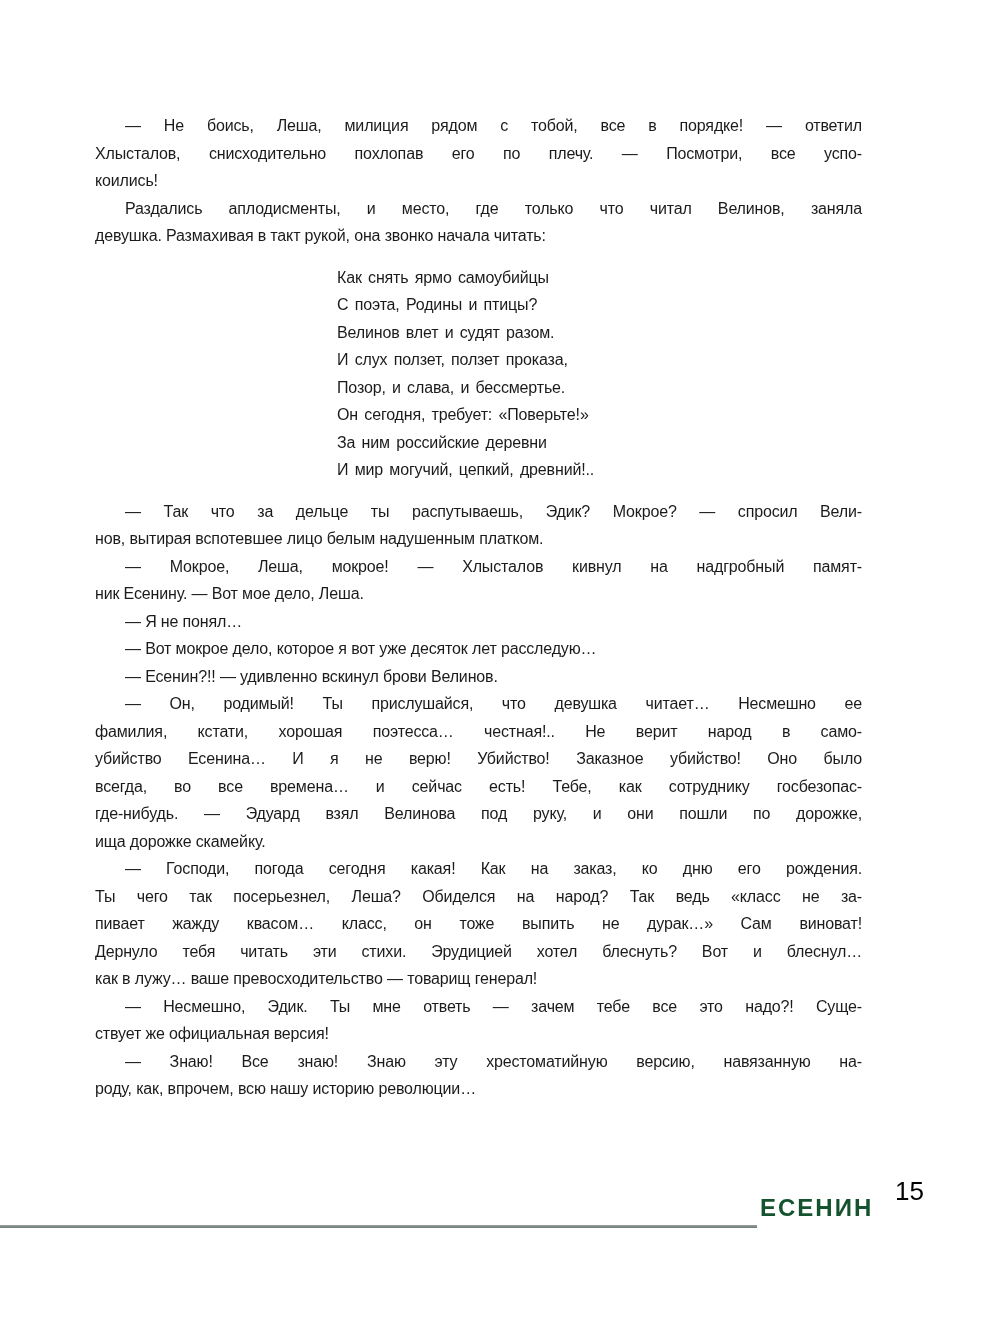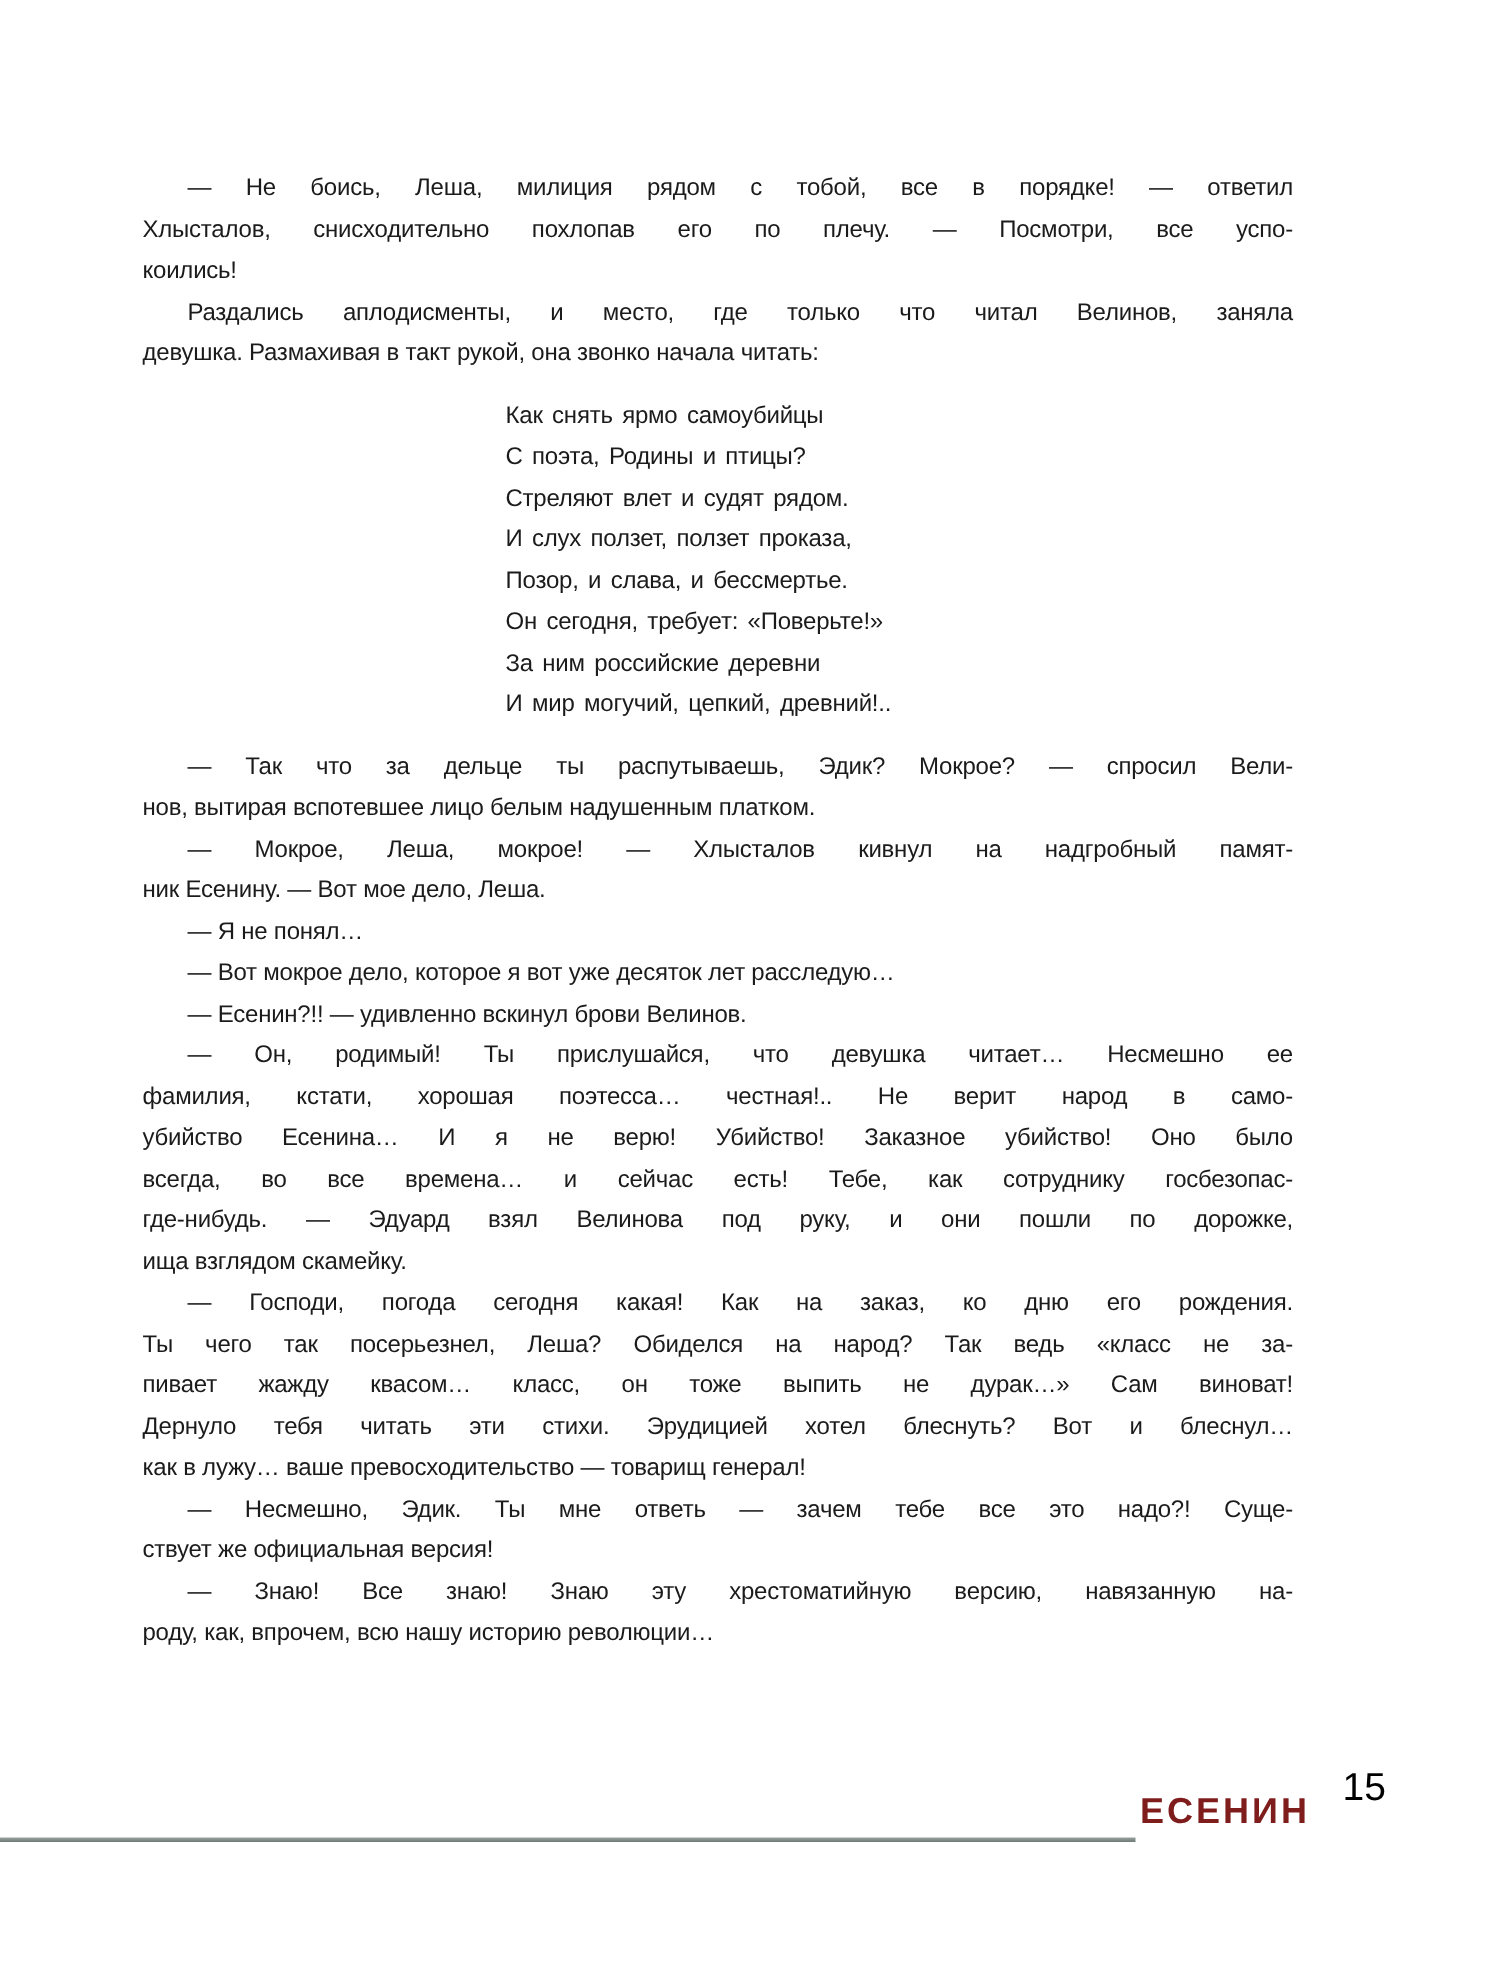--- a/index.html
+++ b/index.html
@@ -42,21 +42,21 @@
     height: 3px;
     background: linear-gradient(#9aa3a0, #6e7875);
   }
   .running-title {
     position: absolute;
     left: 760px;
     top: 1194px;
     font-size: 24px;
     font-weight: bold;
     letter-spacing: 2px;
-    color: #7f1d1d;
+    color: #14532d;
     font-stretch: condensed;
   }
   .page-number {
     position: absolute;
     left: 895px;
     top: 1176px;
     font-size: 26px;
     font-weight: normal;
     color: #000000;
     font-stretch: condensed;
@@ -71,21 +71,21 @@
       <div class="line just">Хлысталов, снисходительно похлопав его по плечу. — Посмотри, все успо-</div>
       <div class="line">коились!</div>
     </div>
     <div class="para prose">
       <div class="line first just">Раздались аплодисменты, и место, где только что читал Велинов, заняла</div>
       <div class="line">девушка. Размахивая в такт рукой, она звонко начала читать:</div>
     </div>
     <div class="para verse">
       <div class="line">Как снять ярмо самоубийцы</div>
       <div class="line">С поэта, Родины и птицы?</div>
-      <div class="line">Стреляют влет и судят рядом.</div>
+      <div class="line">Велинов влет и судят разом.</div>
       <div class="line">И слух ползет, ползет проказа,</div>
       <div class="line">Позор, и слава, и бессмертье.</div>
       <div class="line">Он сегодня, требует: «Поверьте!»</div>
       <div class="line">За ним российские деревни</div>
       <div class="line">И мир могучий, цепкий, древний!..</div>
     </div>
     <div class="para prose">
       <div class="line first just">— Так что за дельце ты распутываешь, Эдик? Мокрое? — спросил Вели-</div>
       <div class="line">нов, вытирая вспотевшее лицо белым надушенным платком.</div>
     </div>
@@ -101,21 +101,21 @@
     </div>
     <div class="para prose">
       <div class="line first">— Есенин?!! — удивленно вскинул брови Велинов.</div>
     </div>
     <div class="para prose">
       <div class="line first just">— Он, родимый! Ты прислушайся, что девушка читает… Несмешно ее</div>
       <div class="line just">фамилия, кстати, хорошая поэтесса… честная!.. Не верит народ в само-</div>
       <div class="line just">убийство Есенина… И я не верю! Убийство! Заказное убийство! Оно было</div>
       <div class="line just">всегда, во все времена… и сейчас есть! Тебе, как сотруднику госбезопас-</div>
       <div class="line just">где-нибудь. — Эдуард взял Велинова под руку, и они пошли по дорожке,</div>
-      <div class="line">ища взглядом скамейку.</div>
+      <div class="line">ища дорожке скамейку.</div>
     </div>
     <div class="para prose">
       <div class="line first just">— Господи, погода сегодня какая! Как на заказ, ко дню его рождения.</div>
       <div class="line just">Ты чего так посерьезнел, Леша? Обиделся на народ? Так ведь «класс не за-</div>
       <div class="line just">пивает жажду квасом… класс, он тоже выпить не дурак…» Сам виноват!</div>
       <div class="line just">Дернуло тебя читать эти стихи. Эрудицией хотел блеснуть? Вот и блеснул…</div>
       <div class="line">как в лужу… ваше превосходительство — товарищ генерал!</div>
     </div>
     <div class="para prose">
       <div class="line first just">— Несмешно, Эдик. Ты мне ответь — зачем тебе все это надо?! Суще-</div>

